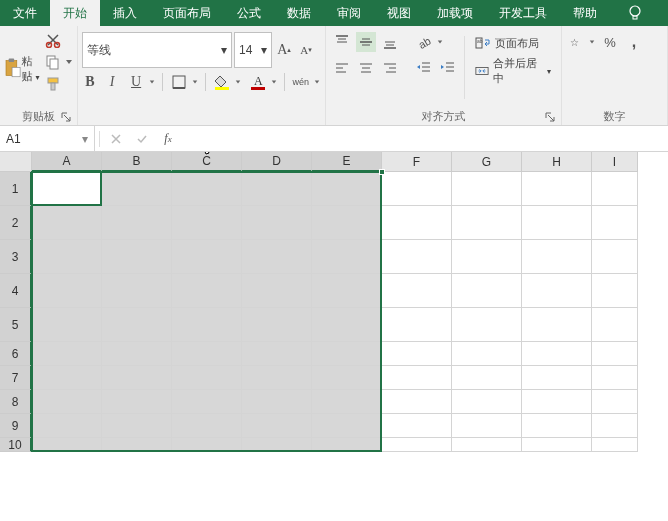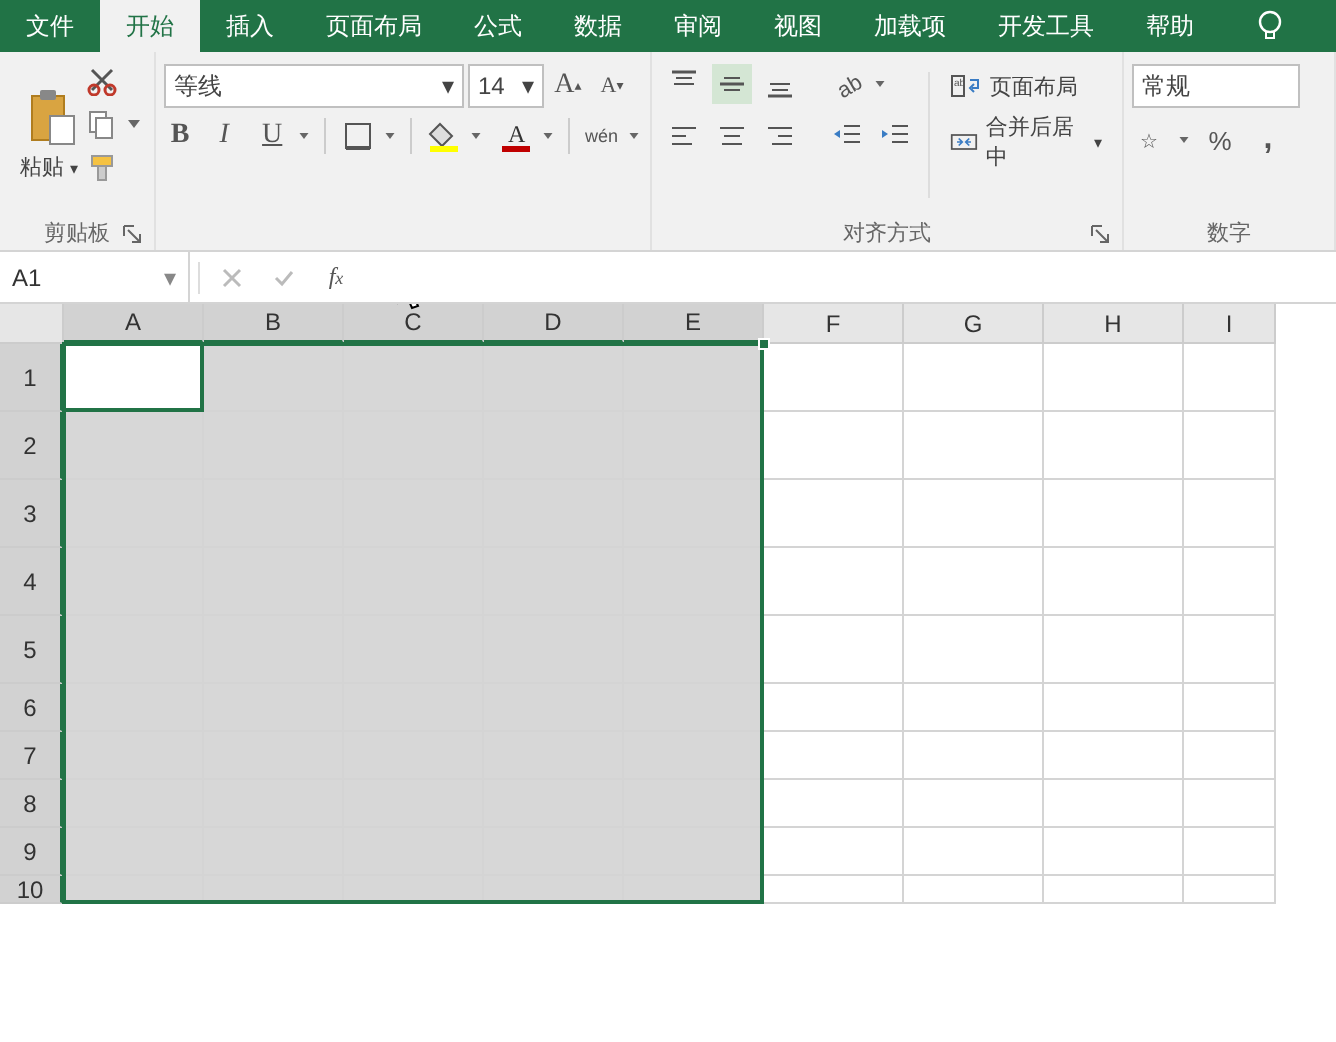--- a/index.html
+++ b/index.html
@@ -15,28 +15,28 @@
   .ribbon { background: #f1f1f1; height: 100px; border-bottom: 1px solid #d4d4d4; display: flex; }
   .group { border-right: 1px solid #e1e1e1; display: flex; flex-direction: column; padding: 2px 4px 0 4px; }
   .group-body { flex: 1; display: flex; }
   .group-label { text-align: center; font-size: 11px; color: #666; height: 18px; display:flex; align-items:center; justify-content:center; position:relative;}
   .dlg-launcher { position:absolute; right:2px; bottom:3px; width:10px; height:10px; color:#666;}
   .dlg-launcher svg{width:10px;height:10px;}
   
   .col { display: flex; flex-direction: column; gap: 2px; padding: 2px; }
   .row { display: flex; align-items: center; gap: 2px; }
   
-  .big-btn { display:flex; flex-direction:column; align-items:flex-end; justify-content:center; width:40px; cursor:pointer; padding:2px 0;}
+  .big-btn { display:flex; align-items:center; justify-content:center; width:40px; cursor:pointer; padding:2px 0;}
   .big-btn .lbl{font-size:11px; color:#444; margin-top:2px;}
   
   .sm-btn { width:20px; height:20px; display:flex; align-items:center; justify-content:center; cursor:pointer; color:#555;}
   .sm-btn.wide{width:auto;padding:0 2px;}
   .dd-arrow{width:8px;height:20px;display:flex;align-items:center;justify-content:center;cursor:pointer;}
   
-  .combo { border:1px solid #c0c0c0; background:#fff; height:22px; display:flex; align-items:center; padding:0 4px; font-size:12px; color:#444; cursor:pointer;}
+  .combo { border:1px solid #c0c0c0; background:#fff; height:36px; display:flex; align-items:center; padding:0 4px; font-size:12px; color:#444; cursor:pointer;}
   .combo .arrow{margin-left:auto; padding-left:4px;}
   
   svg { display:block; }
   
   
   .formula-bar { height: 26px; border-bottom: 1px solid #d4d4d4; display:flex; align-items:stretch; background:#fff;}
   .name-box { width:95px; border-right:1px solid #d4d4d4; display:flex; align-items:center; padding:0 6px; font-size:12px; color:#333;}
   .name-box .arrow{margin-left:auto;color:#888;}
   .fb-btns{display:flex; align-items:center; padding:0 4px; gap:6px;}
   .fb-btn{width:20px;height:20px;display:flex;align-items:center;justify-content:center;color:#bbb;cursor:pointer;}
@@ -335,23 +335,20 @@
         <div class="dlg-launcher">
           <svg viewBox="0 0 10 10">
             <path d="M1 1 H6 M1 1 V6 M3 3 L9 9 M9 5 V9 H5" stroke="#666" fill="none"></path>
           </svg>
         </div>
       </div>
   </div>
 
   <div class="group" style="flex:1">
     <div class="group-body" style="flex-direction:column;padding-top:4px;gap:6px">
-      <div class="combo" style="width:84px">
-          <span>常规</span>
-        </div>
       <div class="row" style="gap:4px">
         <div class="row">
             <div class="sm-btn">
               <svg width="14" height="14" viewBox="0 0 14 14">
                 <text x="1" y="11" font-size="10" fill="#555">☆</text>
               </svg>
             </div>
             <div class="dd-arrow">
               <svg width="6" height="6" viewBox="0 0 8 8">
                 <path d="M1 2 L4 6 L7 2" fill="#666"></path>

